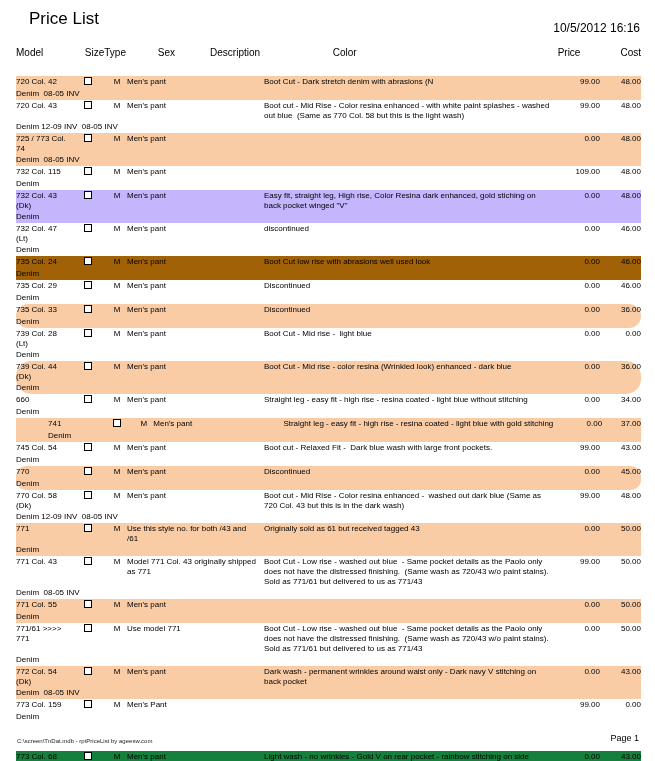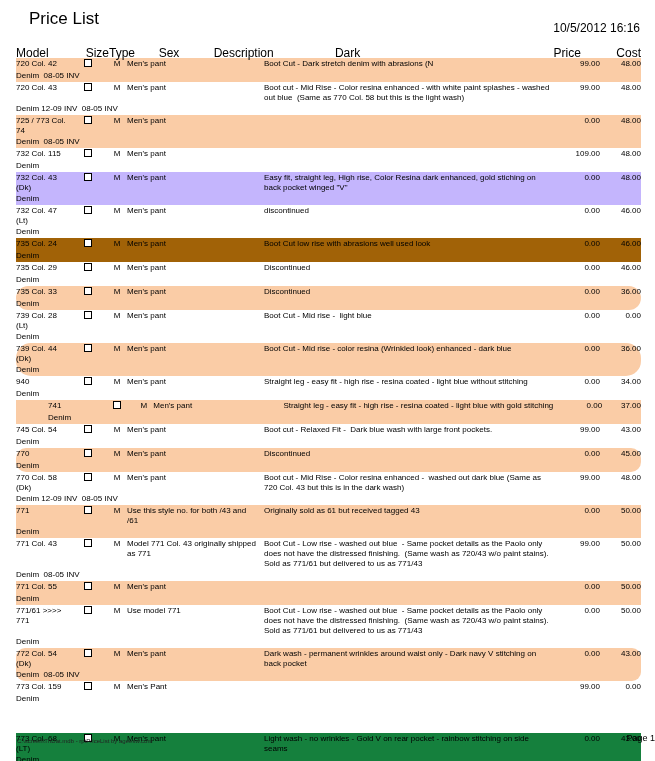--- a/index.html
+++ b/index.html
@@ -7,55 +7,55 @@
   body {
     width: 655px; height: 761px; position: relative;
     font-family: "Liberation Sans", "DejaVu Sans", sans-serif;
     color: #000; overflow: hidden;
   }
   .title { position: absolute; left: 17px; top: 9px; font-size: 17px; margin-left: 12px; }
   .datetime { position: absolute; right: 15px; top: 21px; font-size: 12px; }
 
   .table { position: absolute; left: 16px; top: 48px; width: 625px; }
   .row { display: flex; align-items: flex-start; }
-  .header-row { font-size: 12px; line-height: 10px; margin-bottom: 0; gap: 35px; }
+  .header-row { font-size: 10px; line-height: 10px; margin-bottom: 18px; gap: 35px; }
 
   .c-model { width: 53px; padding-right: 2px; }
   .c-size  { width: 38px; }
   .c-sex   { width: 20px; text-align: center; }
   .c-desc  { width: 137px; padding-right: 6px; }
   .c-specs { width: 295px; padding-right: 8px; white-space: pre-wrap; }
   .c-price { width: 41px; text-align: right; }
   .c-cost  { width: 41px; text-align: right; }
 
   .record { font-size: 8px; line-height: 10px; padding: 1px 0; }
   .record .sub { white-space: pre-wrap; margin-top: 1px; }
 
   .cb {
     display: inline-block; width: 8px; height: 8px;
     border: 1px solid #000; background: #fff;
     margin-left: 15px; margin-top: 0px;
   }
 
   .footer-path { position: absolute; left: 17px; top: 738px; font-size: 6px; color: #222; }
-  .footer-page { position: absolute; right: 0; top: 733px; font-size: 9px; }
+  .footer-page { position: absolute; right: 16px; top: 733px; font-size: 9px; }
 </style>
 </head>
 <body>
 
 <div class="title">Price List</div>
 <div class="datetime">10/5/2012 16:16</div>
 
 <div class="table">
   <div class="row header-row">
     <div class="c-model">Model</div>
     <div class="c-size">SizeType</div>
     <div class="c-sex">Sex</div>
     <div class="c-desc">Description</div>
-    <div class="c-specs">Dark</div>
+    <div class="c-specs">Color</div>
     <div class="c-price">Price</div>
     <div class="c-cost">Cost</div>
   </div>
   <div id="records">
       <div class="record" style="background: rgb(250, 204, 166);">
         <div class="row">
           <div class="c-model">720 Col. 42</div>
           <div class="c-size"><span class="cb"></span></div>
           <div class="c-sex">M</div>
           <div class="c-desc">Men's pant</div>
@@ -180,21 +180,21 @@
           <div class="c-sex">M</div>
           <div class="c-desc">Men's pant</div>
           <div class="c-specs">Boot Cut - Mid rise - color resina (Wrinkled look) enhanced - dark blue</div>
           <div class="c-price">0.00</div>
           <div class="c-cost">36.00</div>
         </div>
         <div class="sub">Denim</div>
       </div>
       <div class="record">
         <div class="row">
-          <div class="c-model">940</div>
+          <div class="c-model">660</div>
           <div class="c-size"><span class="cb"></span></div>
           <div class="c-sex">M</div>
           <div class="c-desc">Men's pant</div>
           <div class="c-specs">Straight leg - easy fit - high rise - resina coated - light blue without stitching</div>
           <div class="c-price">0.00</div>
           <div class="c-cost">34.00</div>
         </div>
         <div class="sub">Denim</div>
       </div>
       <div class="record" style="background: rgb(250, 204, 166); padding-left: 32px;">
@@ -286,21 +286,21 @@
           <div class="c-model">771/61 &gt;&gt;&gt;&gt; 771</div>
           <div class="c-size"><span class="cb"></span></div>
           <div class="c-sex">M</div>
           <div class="c-desc">Use model 771</div>
           <div class="c-specs">Boot Cut - Low rise - washed out blue  - Same pocket details as the Paolo only does not have the distressed finishing.  (Same wash as 720/43 w/o paint stains). Sold as 771/61 but delivered to us as 771/43</div>
           <div class="c-price">0.00</div>
           <div class="c-cost">50.00</div>
         </div>
         <div class="sub">Denim</div>
       </div>
-      <div class="record" style="background: rgb(250, 204, 166); border-radius: 9px;">
+      <div class="record" style="background: rgb(250, 204, 166);">
         <div class="row">
           <div class="c-model">772 Col. 54 (Dk)</div>
           <div class="c-size"><span class="cb"></span></div>
           <div class="c-sex">M</div>
           <div class="c-desc">Men's pant</div>
           <div class="c-specs">Dark wash - permanent wrinkles around waist only - Dark navy V stitching on back pocket</div>
           <div class="c-price">0.00</div>
           <div class="c-cost">43.00</div>
         </div>
         <div class="sub">Denim  08-05 INV</div>

